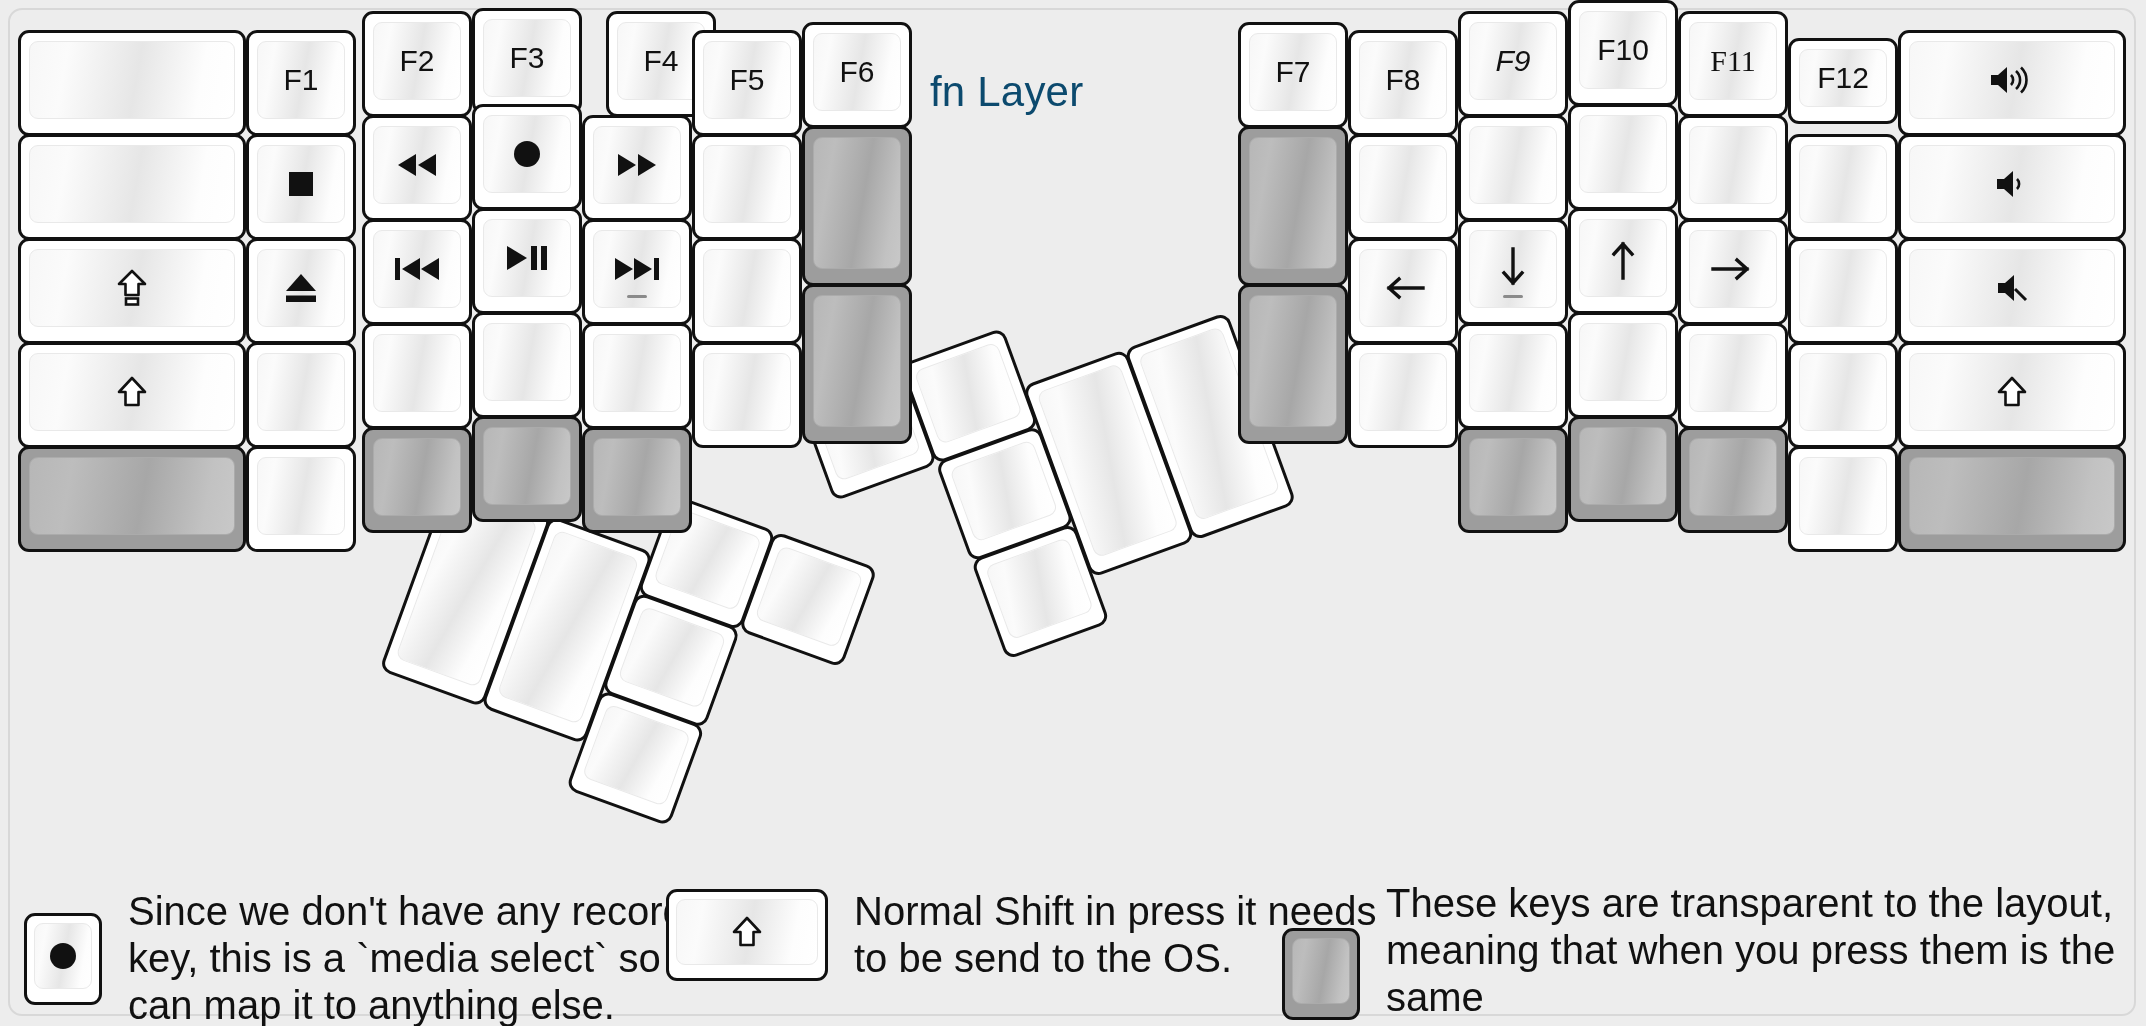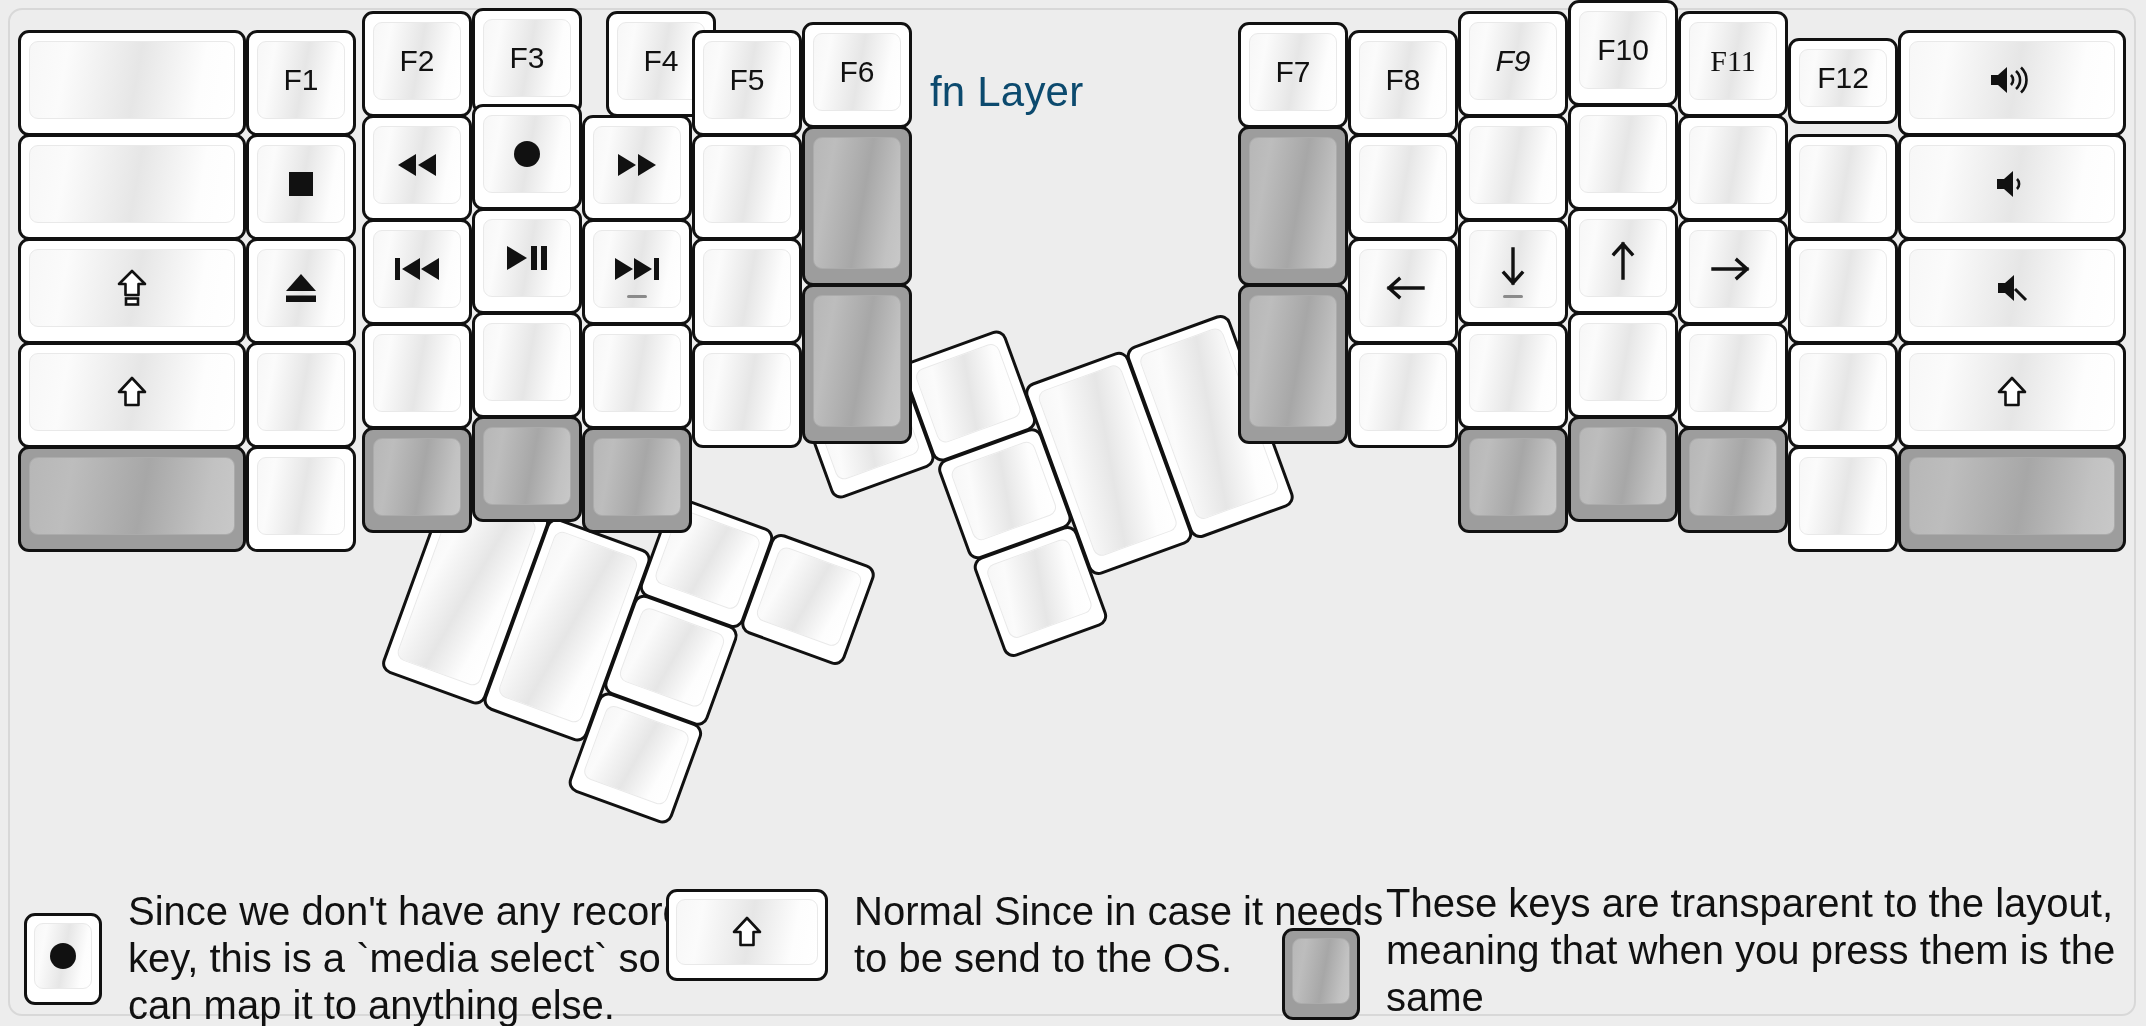--- a/index.html
+++ b/index.html
@@ -525,21 +525,21 @@
 
   <div class="legend" style="left:666px;top:888px;">
     <div class="lkey" style="width:162px;height:92px;">
       <div class="cap"></div>
       <span class="lico" style="position: relative; z-index: 2; display: flex; align-items: center; justify-content: center; width: 100%; height: 100%; padding-bottom: 6px; box-sizing: border-box;">
           <svg class="ic" width="30" height="32" viewBox="0 0 30 32">
             <path d="M15 2 L28 16 L21.5 16 L21.5 29 L8.5 29 L8.5 16 L2 16 Z" fill="#fff" stroke="#111" stroke-width="2.6" stroke-linejoin="round"></path>
           </svg>
         </span>
     </div>
-    <div class="ltext">Normal Since in case it needs
+    <div class="ltext">Normal Shift in press it needs
 to be send to the OS.</div>
   </div>
 
   <div class="legend" style="left:1282px;top:880px;">
     <div class="lkey trans" style="width:78px;height:92px;">
       <div class="cap"></div>
     </div>
     <div class="ltext">These keys are transparent to the layout,
 meaning that when you press them is the same
 as pressing this key on the previous layer.</div>

